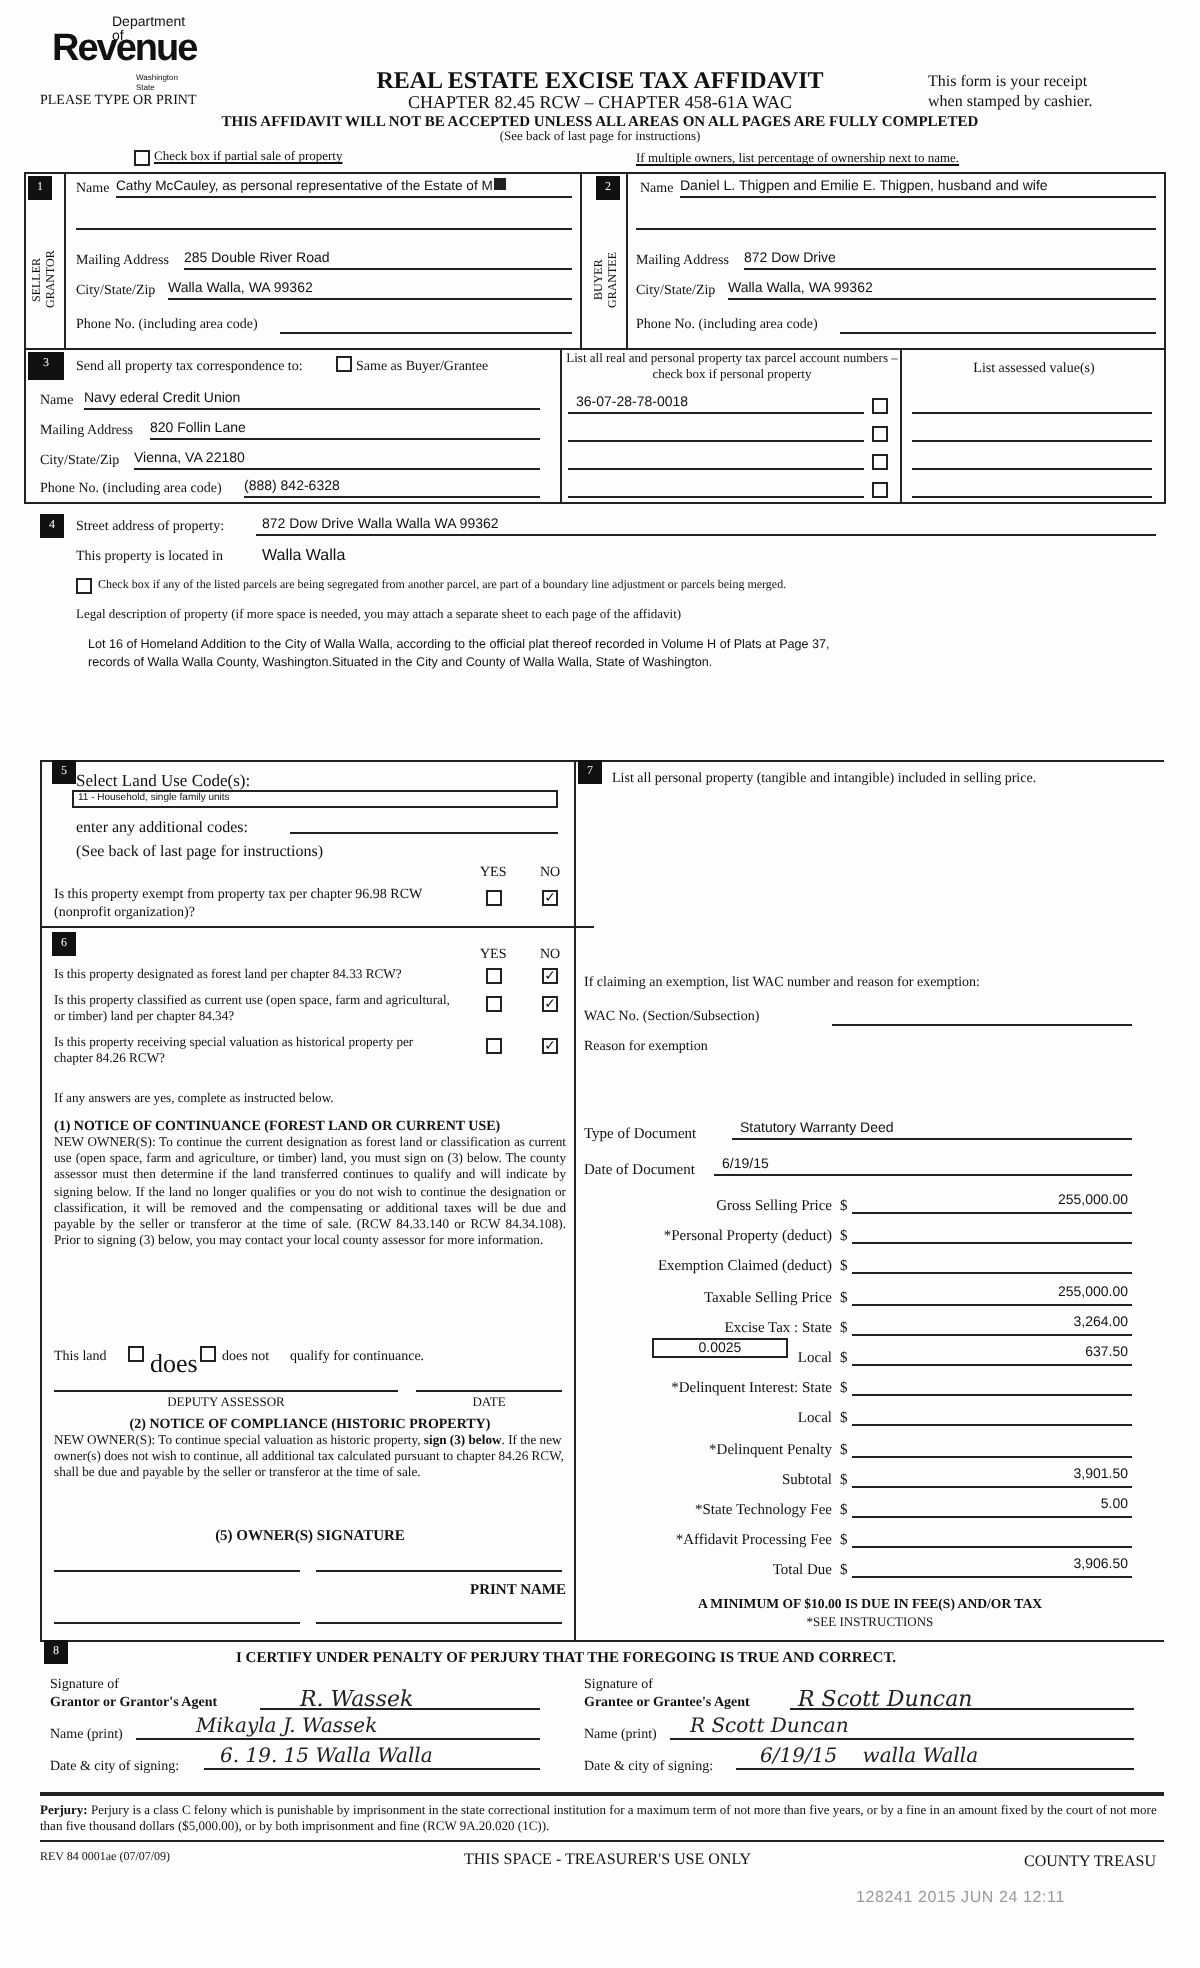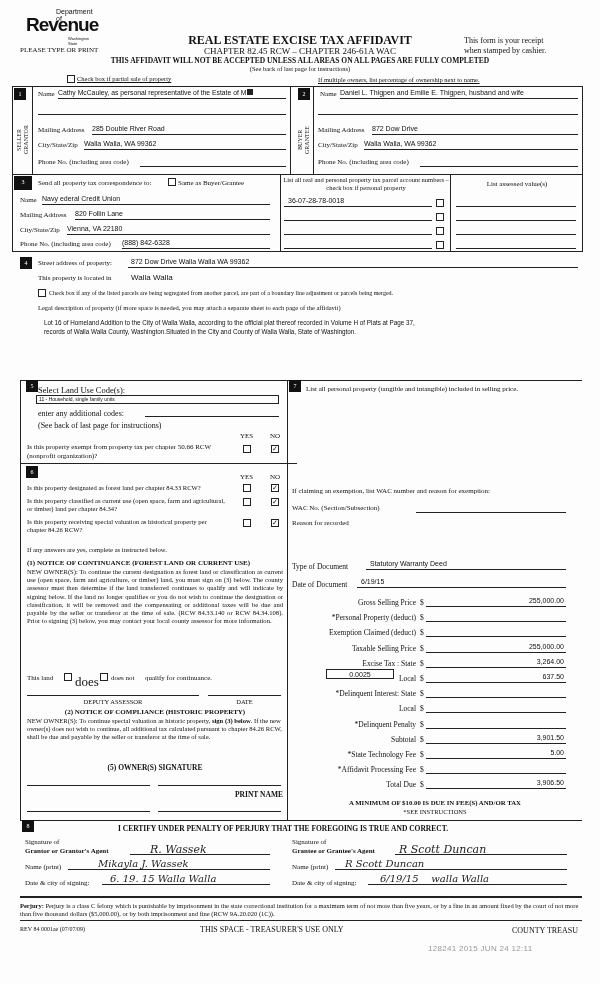--- a/index.html
+++ b/index.html
@@ -21,21 +21,21 @@
 </head>
 <body>
 
 <div class="abs" style="left:18px;top:6px;width:80px;height:38px;">
   <div class="abs sans" style="left:38px;top:2px;font-size:7px;">Department of</div>
   <div class="abs sans" style="left:8px;top:8px;font-size:19px;font-weight:bold;letter-spacing:-1px;">Revenue</div>
   <div class="abs sans" style="left:50px;top:30px;font-size:4px;">Washington State</div>
 </div>
 <div class="abs" style="left:20px;top:46px;font-size:7px;">PLEASE TYPE OR PRINT</div>
 <div class="abs" style="left:170px;top:33px;width:260px;text-align:center;font-size:12px;font-weight:bold;">REAL ESTATE EXCISE TAX AFFIDAVIT</div>
-<div class="abs" style="left:170px;top:46px;width:260px;text-align:center;font-size:9px;">CHAPTER 82.45 RCW – CHAPTER 246-61A WAC</div>
+<div class="abs" style="left:170px;top:46px;width:260px;text-align:center;font-size:9px;">CHAPTER 82.45 RCW – CHAPTER 458-61A WAC</div>
 <div class="abs" style="left:464px;top:36px;font-size:8px;">This form is your receipt</div>
 <div class="abs" style="left:464px;top:46px;font-size:8px;">when stamped by cashier.</div>
 <div class="abs" style="left:30px;top:56px;width:540px;text-align:center;font-size:7.5px;font-weight:bold;">THIS AFFIDAVIT WILL NOT BE ACCEPTED UNLESS ALL AREAS ON ALL PAGES ARE FULLY COMPLETED</div>
 <div class="abs" style="left:200px;top:65px;width:200px;text-align:center;font-size:6.5px;">(See back of last page for instructions)</div>
 <div class="cb" style="left:67px;top:75px;"></div>
 <div class="abs" style="left:77px;top:75px;font-size:6.5px;text-decoration:underline;">Check box if partial sale of property</div>
 <div class="abs" style="left:318px;top:76px;font-size:6.5px;text-decoration:underline;">If multiple owners, list percentage of ownership next to name.</div>
 
 <div class="abs" style="left:12px;top:86px;width:571px;height:166px;border:1px solid #222;"></div>
 <div class="vline" style="left:290px;top:86px;height:88px;"></div>
@@ -114,21 +114,21 @@
 <div class="hr" style="left:20px;top:820px;width:562px;"></div>
 
 <div class="num" style="left:26px;top:380px;">5</div>
 <div class="abs" style="left:38px;top:385px;font-size:8.5px;">Select Land Use Code(s):</div>
 <div class="abs sans" style="left:36px;top:395px;width:243px;height:9px;border:1px solid #222;font-size:5px;line-height:7px;padding-left:2px;"><span>11 - Household, single family units</span></div>
 <div class="abs" style="left:38px;top:409px;font-size:8px;">enter any additional codes:</div>
 <div class="line" style="left:145px;top:407px;width:134px;height:10px;"></div>
 <div class="abs" style="left:38px;top:421px;font-size:8px;">(See back of last page for instructions)</div>
 <div class="abs" style="left:240px;top:432px;font-size:7px;">YES</div>
 <div class="abs" style="left:270px;top:432px;font-size:7px;">NO</div>
-<div class="abs" style="left:27px;top:443px;width:200px;font-size:7px;line-height:9px;">Is this property exempt from property tax per chapter 50.66 RCW (nonprofit organization)?</div>
+<div class="abs" style="left:27px;top:443px;width:200px;font-size:7px;line-height:9px;">Is this property exempt from property tax per chapter 96.98 RCW (nonprofit organization)?</div>
 <div class="cb" style="left:243px;top:445px;"></div>
 <div class="cb" style="left:271px;top:445px;">✓</div>
 <div class="hr" style="left:20px;top:463px;width:267px;"></div>
 
 <div class="num" style="left:26px;top:466px;">6</div>
 <div class="abs" style="left:240px;top:473px;font-size:7px;">YES</div>
 <div class="abs" style="left:270px;top:473px;font-size:7px;">NO</div>
 <div class="abs" style="left:27px;top:484px;width:215px;font-size:6.6px;line-height:8px;">Is this property designated as forest land per chapter 84.33 RCW?</div>
 <div class="cb" style="left:243px;top:484px;"></div>
 <div class="cb" style="left:271px;top:484px;">✓</div>
@@ -162,21 +162,21 @@
 <div class="abs" style="left:27px;top:790px;width:256px;text-align:right;font-size:7.5px;font-weight:bold;">PRINT NAME</div>
 <div class="line" style="left:27px;top:804px;width:123px;height:8px;"></div>
 <div class="line" style="left:158px;top:804px;width:123px;height:8px;"></div>
 
 <div class="num" style="left:289px;top:380px;">7</div>
 <div class="abs" style="left:306px;top:384px;width:270px;font-size:7px;line-height:11px;">List all  personal property (tangible and intangible) included in selling price.</div>
 <div class="hr" style="left:287px;top:463px;width:10px;"></div>
 <div class="abs" style="left:292px;top:487px;font-size:7px;">If claiming an exemption, list WAC number and reason for exemption:</div>
 <div class="abs" style="left:292px;top:504px;font-size:7px;">WAC No. (Section/Subsection)</div>
 <div class="line" style="left:416px;top:503px;width:150px;height:10px;"></div>
-<div class="abs" style="left:292px;top:519px;font-size:7px;">Reason for recorded</div>
+<div class="abs" style="left:292px;top:519px;font-size:7px;">Reason for exemption</div>
 <div class="abs" style="left:292px;top:562px;font-size:7.5px;">Type of Document</div>
 <div class="line" style="left:366px;top:560px;width:200px;height:10px;"><span class="val" style="margin-left:4px;">Statutory Warranty Deed</span></div>
 <div class="abs" style="left:292px;top:580px;font-size:7.5px;">Date of Document</div>
 <div class="line" style="left:357px;top:578px;width:209px;height:10px;"><span class="val" style="margin-left:4px;">6/19/15</span></div>
 
 <div id="tax-rows">
     <div class="rlabel" style="left: 286px; top: 598px;">Gross Selling Price</div>
     <div class="abs" style="left: 420px; top: 598px; font-size: 7.5px;">$</div>
     <div class="line" style="left: 426px; top: 597px; width: 140px; height: 10px;">
       <div class="amt" style="right: 2px; top: 0px; position: absolute;">255,000.00</div>
@@ -265,15 +265,15 @@
 <div class="abs" style="left:292px;top:879px;font-size:7px;">Date &amp; city of signing:</div>
 <div class="line" style="left:368px;top:873px;width:199px;height:12px;"><span class="hand" style="font-size:10px;margin-left:12px;white-space:pre;">6/19/15    walla Walla</span></div>
 
 <div class="hr" style="left:20px;top:896px;width:562px;border-top-width:2px;"></div>
 
 <div class="abs" style="left:20px;top:902px;width:562px;font-size:6.5px;line-height:8px;">
   <b>Perjury:</b><span> Perjury is a class C felony which is punishable by imprisonment in the state correctional institution for a maximum term of not more than five years, or by a fine in an amount fixed by the court of not more than five thousand dollars ($5,000.00), or by both imprisonment and fine (RCW 9A.20.020 (1C)).</span>
 </div>
 <div class="hr" style="left:20px;top:920px;width:562px;"></div>
 <div class="abs" style="left:20px;top:926px;font-size:6px;">REV 84 0001ae (07/07/09)</div>
-<div class="abs" style="left:200px;top:925px;font-size:8px;">THIS SPACE - TREASURER'S USE ONLY</div>
+<div class="abs" style="left:232px;top:925px;font-size:8px;">THIS SPACE - TREASURER'S USE ONLY</div>
 <div class="abs" style="left:512px;top:926px;font-size:8px;white-space:nowrap;text-align:right;">COUNTY TREASU</div>
 <div class="abs sans" style="left:428px;top:944px;font-size:8px;color:#999;letter-spacing:0.3px;">128241 2015 JUN 24 12:11</div>
 
 </body></html>

